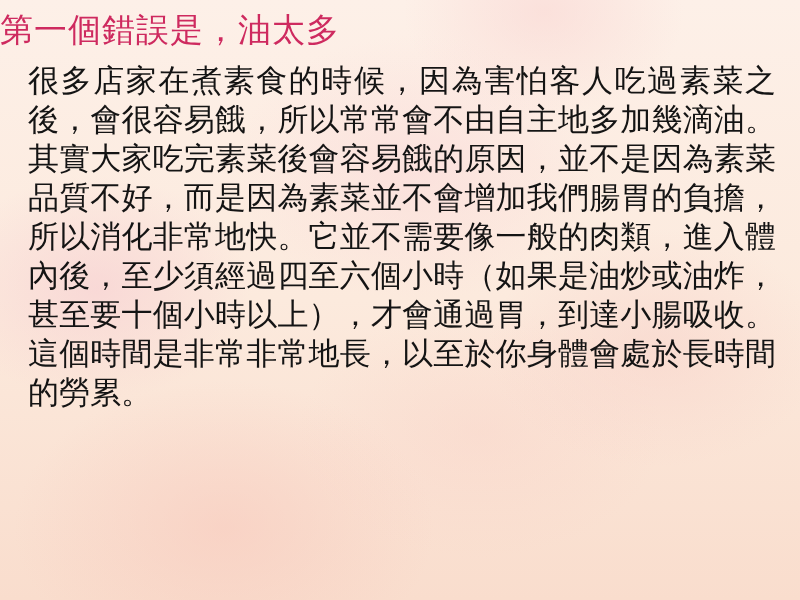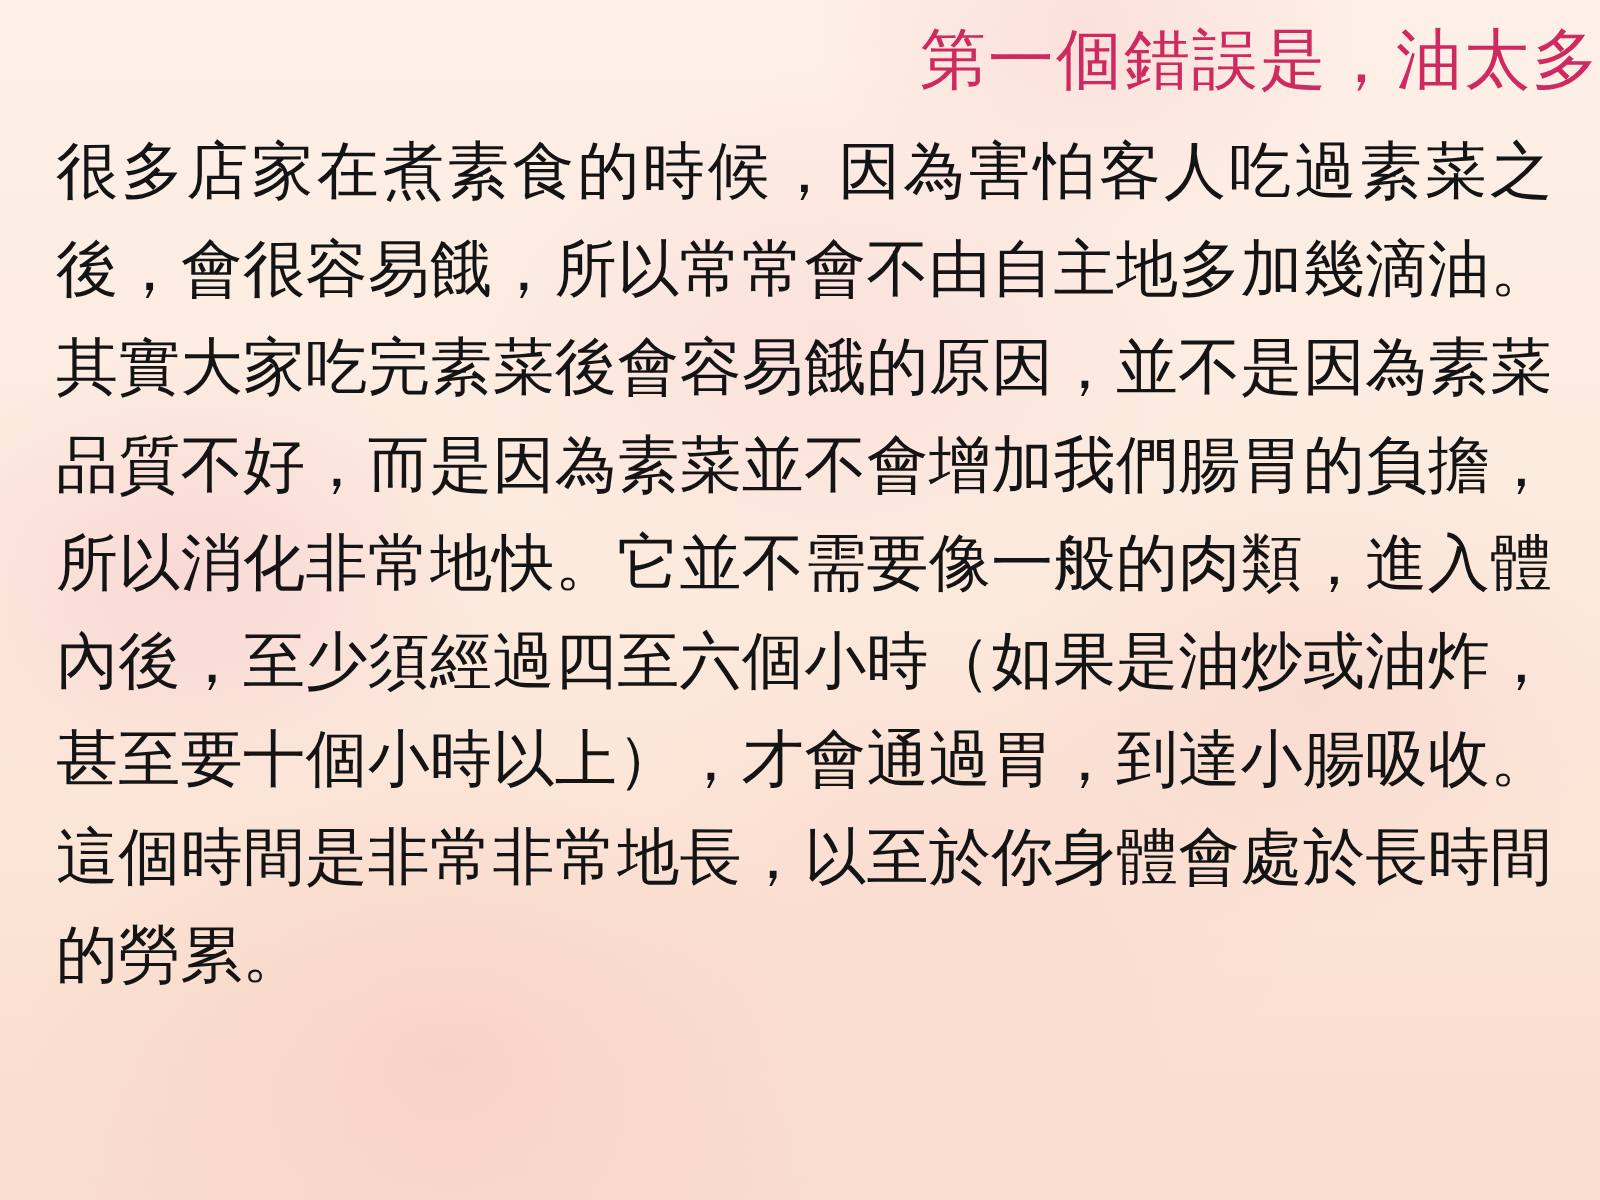--- a/index.html
+++ b/index.html
@@ -15,31 +15,31 @@
       radial-gradient(ellipse 220px 160px at 12% 48%, rgba(246,202,208,0.55), rgba(246,202,208,0) 70%),
       radial-gradient(ellipse 260px 190px at 52% 28%, rgba(250,214,216,0.50), rgba(250,214,216,0) 70%),
       radial-gradient(ellipse 200px 150px at 68% 2%,  rgba(248,206,204,0.45), rgba(248,206,204,0) 70%),
       radial-gradient(ellipse 240px 170px at 82% 58%, rgba(247,205,198,0.45), rgba(247,205,198,0) 70%),
       radial-gradient(ellipse 300px 210px at 28% 88%, rgba(247,198,186,0.50), rgba(247,198,186,0) 70%),
       radial-gradient(ellipse 260px 180px at 60% 72%, rgba(249,210,200,0.40), rgba(249,210,200,0) 70%),
       linear-gradient(180deg, #fdf0e8 0%, #fceadd 50%, #f9ddcd 100%);
   }
   .title {
     margin: 8px 0 0 0;
-    text-align: right;
+    text-align: left;
     font-size: 33px;
     font-weight: normal;
     letter-spacing: 1px;
     color: var(--title-color, #ce2a5f);
   }
   .body-text {
     margin: 8px 0 0 28px;
     width: 748px;
     font-size: 31px;
-    line-height: 49px;
+    line-height: 39px;
     text-align: justify;
     color: var(--body-color, #141414);
   }
   .body-text p { margin: 0; padding: 0; }
   .highlight { color: var(--highlight-color, #c03b20); }
 </style>
 </head>
 <body>
 
 <div class="slide">

